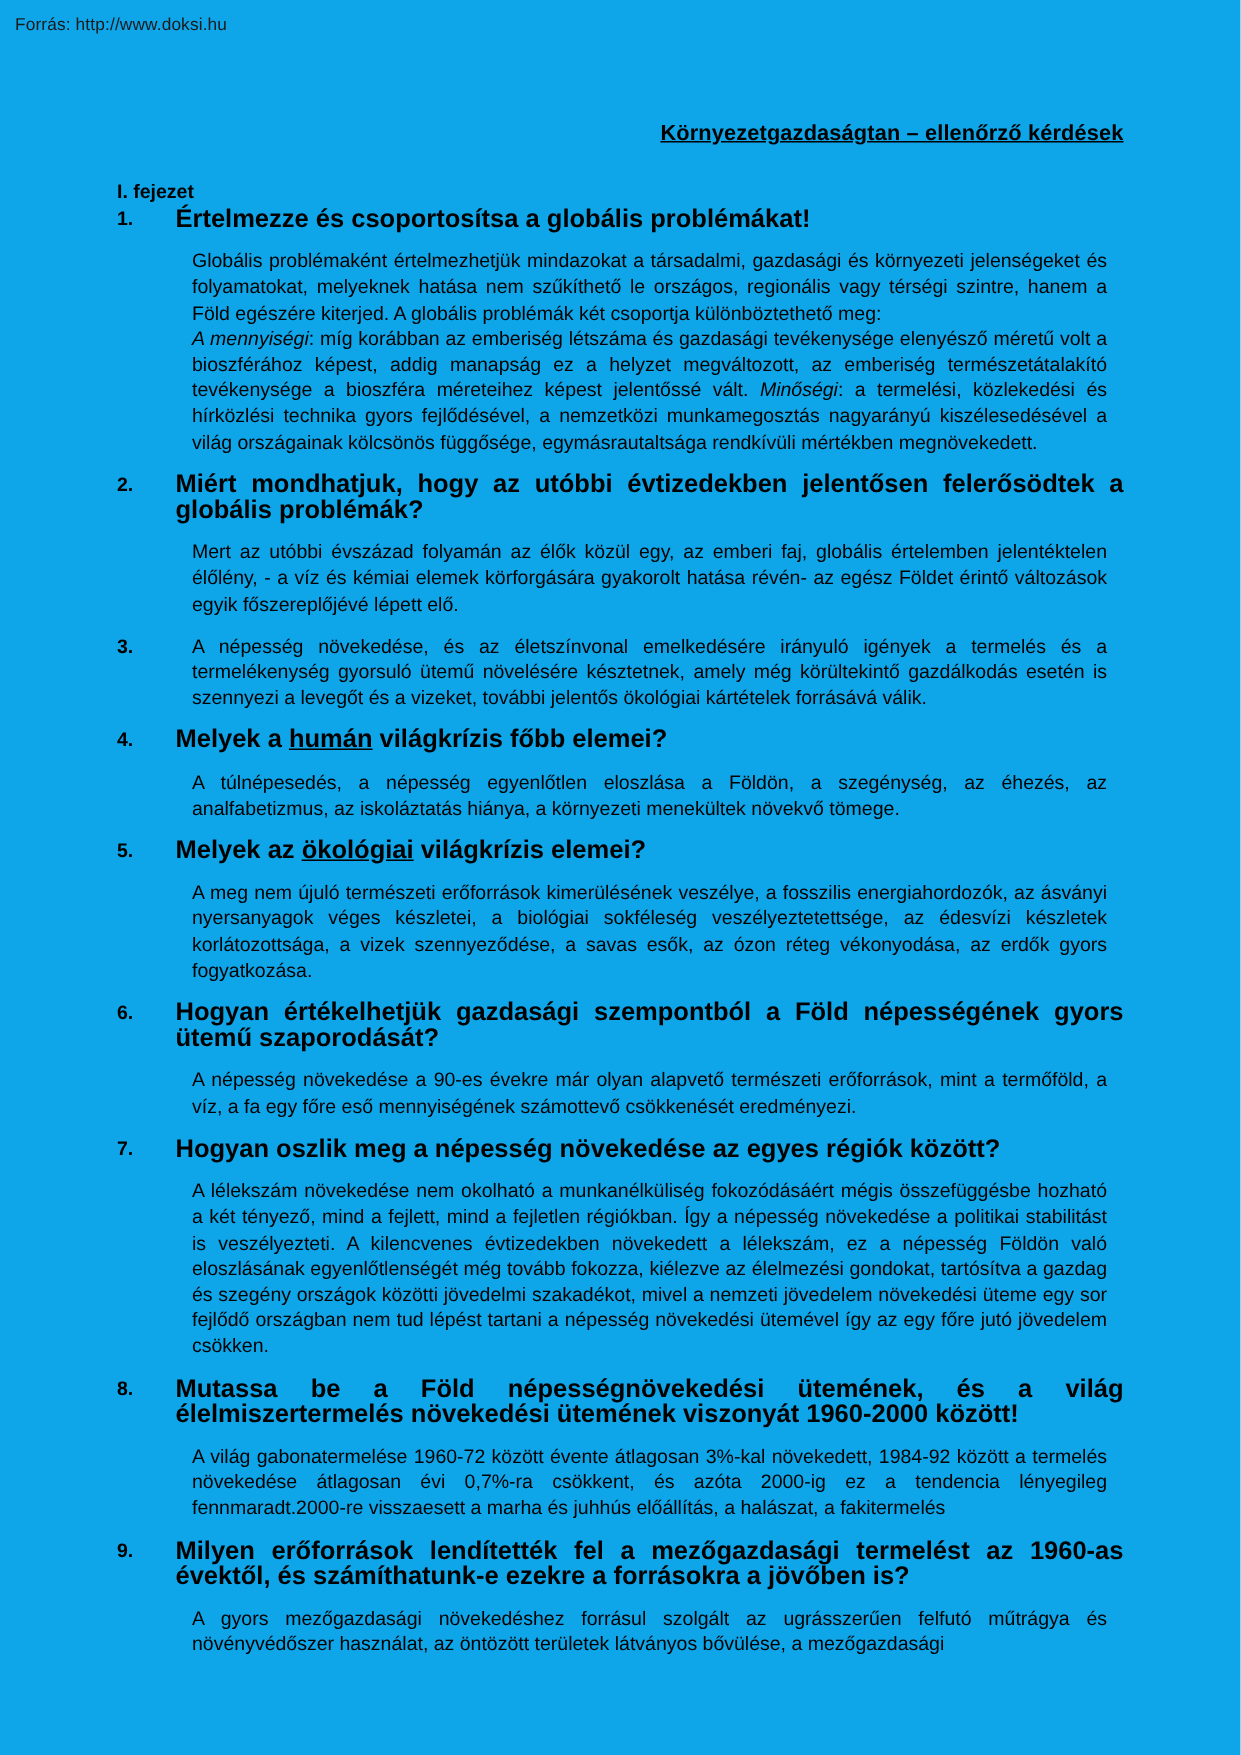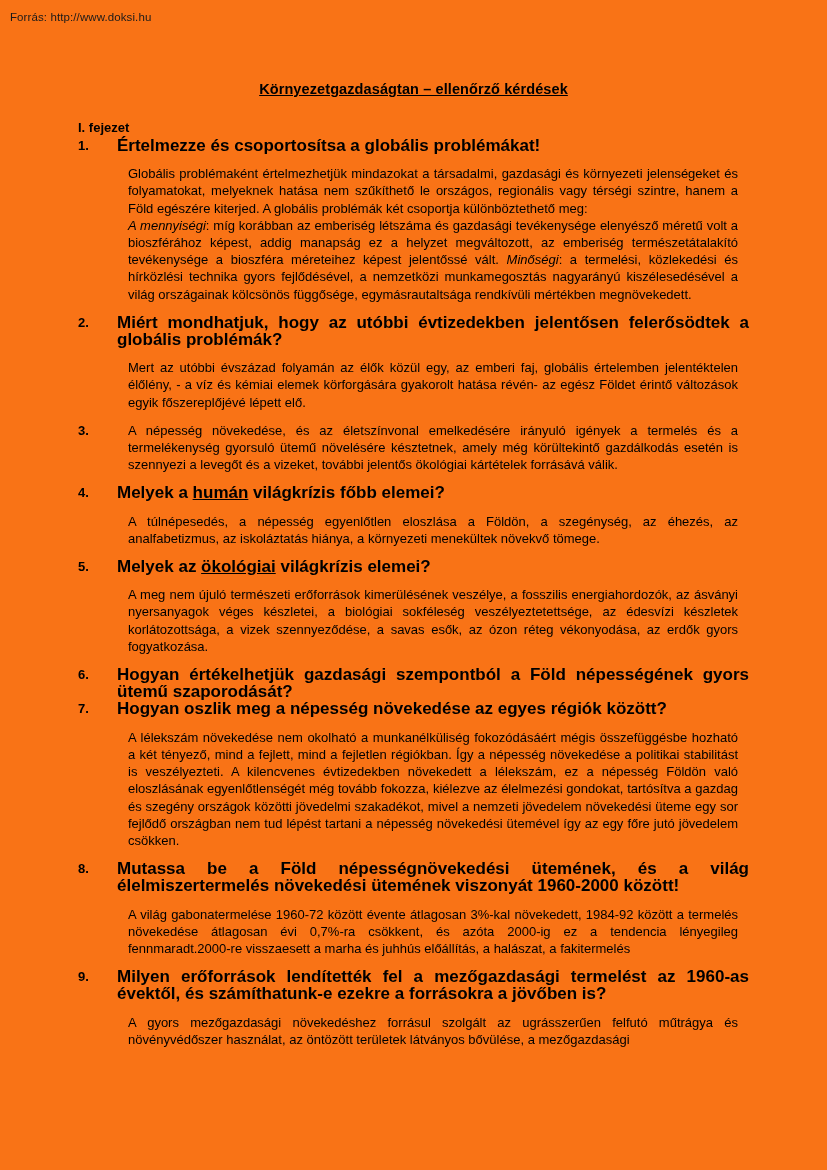--- a/index.html
+++ b/index.html
@@ -13,41 +13,41 @@
     height: 1170px;
     font-family: "Liberation Sans", sans-serif;
     color: #000000;
     -webkit-font-smoothing: antialiased;
   }
   .page {
     position: relative;
     width: 827px;
     height: 1170px;
     box-sizing: border-box;
-    background: #f97316;
+    background: #0ea5e9;
     overflow: hidden;
   }
   .source-line {
     position: absolute;
     top: 10px;
     left: 10px;
     font-size: 11.5px;
     line-height: 14px;
     letter-spacing: 0.1px;
     color: #1a1a1a;
     white-space: nowrap;
   }
   .doc-body {
     position: absolute;
     top: 80px;
     left: 78px;
     width: 671px;
   }
   .doc-title {
-    text-align: center;
+    text-align: right;
     font-size: 14.5px;
     font-weight: bold;
     text-decoration: underline;
     letter-spacing: 0.1px;
     margin: 0 0 21px 0;
     line-height: 18px;
   }
   .chapter-heading {
     font-size: 13px;
     font-weight: bold;
@@ -144,20 +144,23 @@
         <li class="qa-item">
           <span class="qa-num">5.</span>
           <div class="qa-question">Melyek az <u>ökológiai</u> világkrízis elemei?</div>
           <div class="qa-answer">
             <p>A meg nem újuló természeti erőforrások kimerülésének veszélye, a fosszilis energiahordozók, az ásványi nyersanyagok véges készletei, a biológiai sokféleség veszélyeztetettsége, az édesvízi készletek korlátozottsága, a vizek szennyeződése, a savas esők, az ózon réteg vékonyodása, az erdők gyors fogyatkozása.</p>
           </div>
         </li>
         <li class="qa-item">
           <span class="qa-num">6.</span>
           <div class="qa-question">Hogyan értékelhetjük gazdasági szempontból a Föld népességének gyors ütemű szaporodását?</div>
+          <div class="qa-answer">
+            <p>A népesség növekedése a 90-es évekre már olyan alapvető természeti erőforrások, mint a termőföld, a víz, a fa egy főre eső mennyiségének számottevő csökkenését eredményezi.</p>
+          </div>
         </li>
         <li class="qa-item">
           <span class="qa-num">7.</span>
           <div class="qa-question">Hogyan oszlik meg a népesség növekedése az egyes régiók között?</div>
           <div class="qa-answer">
             <p>A lélekszám növekedése nem okolható a munkanélküliség fokozódásáért mégis összefüggésbe hozható a két tényező, mind a fejlett, mind a fejletlen régiókban. Így a népesség növekedése a politikai stabilitást is veszélyezteti. A kilencvenes évtizedekben növekedett a lélekszám, ez a népesség Földön való eloszlásának egyenlőtlenségét még tovább fokozza, kiélezve az élelmezési gondokat, tartósítva a gazdag és szegény országok közötti jövedelmi szakadékot, mivel a nemzeti jövedelem növekedési üteme egy sor fejlődő országban nem tud lépést tartani a népesség növekedési ütemével így az egy főre jutó jövedelem csökken.</p>
           </div>
         </li>
         <li class="qa-item">
           <span class="qa-num">8.</span>

